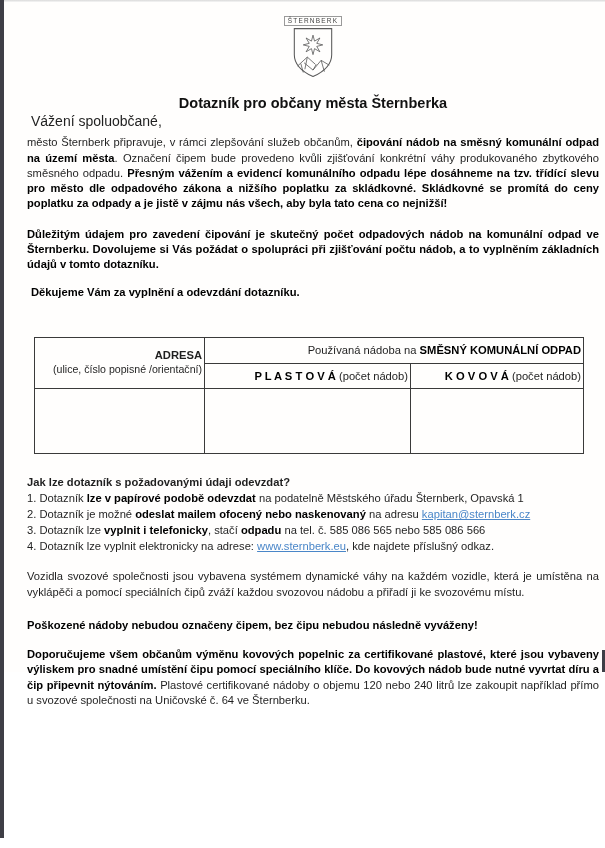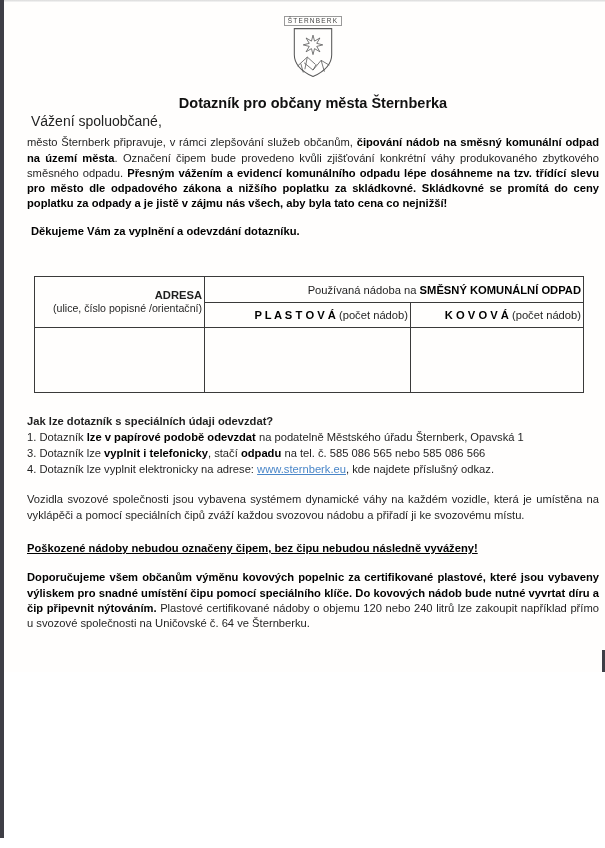--- a/index.html
+++ b/index.html
@@ -36,21 +36,21 @@
   .p2{margin-top:15px;}
   .thanks{margin-top:12px;padding-left:4px;}
   .heading{margin-top:21px;font-weight:bold;}
   .li{font-size:11.2px;line-height:16px;}
   .p4{margin-top:14px;}
   .p5{margin-top:15px;}
   .warning{margin-top:18px;}
   .p7{margin-top:14px;}
 
   .b{font-weight:bold;color:#000;}
-  .u{text-decoration:underline;}
+  .u{}
   .link{color:#4a86c8;text-decoration:underline;cursor:pointer;}
 
   table.bins-table{
     border-collapse:collapse;margin:37px 0 0 7px;
     width:549px;table-layout:fixed;
   }
   table.bins-table td{
     border:1.5px solid #3a3a3a;font-size:11.2px;
     text-align:right;vertical-align:middle;padding:1px 2px;
   }
@@ -79,20 +79,21 @@
         <path d="M11 48 L23 37 L33 46 M19 44 L30 53 L40 41 L50 47 M23 37 L20 52 M30 53 L34 46 M40 41 L44 55 M15 45 L18 56" fill="none" stroke="#5a5a5a" stroke-width="1"></path>
       </svg>
     </div>
 
     <h1 class="title">Dotazník pro občany města Šternberka</h1>
 
     <p class="salutation">Vážení spoluobčané,</p>
 
     <p class="para justify p1"><span>město Šternberk připravuje, v rámci zlepšování služeb občanům, </span><span class="b">čipování nádob na směsný komunální odpad na území města</span><span>. Označení čipem bude provedeno kvůli zjišťování konkrétní váhy produkovaného zbytkového směsného odpadu. </span><span class="b">Přesným vážením a evidencí komunálního odpadu lépe dosáhneme na tzv. třídící slevu pro město dle odpadového zákona a nižšího poplatku za skládkovné. Skládkovné se promítá do ceny poplatku za odpady a je jistě v zájmu nás všech, aby byla tato cena co nejnižší!</span></p>
 
+    <p class="para justify p2"><span class="b">Důležitým údajem pro zavedení čipování je skutečný počet odpadových nádob na komunální odpad ve Šternberku. Dovolujeme si Vás požádat o spolupráci při zjišťování počtu nádob, a to vyplněním základních údajů v tomto dotazníku.</span></p>
 
     <p class="para thanks"><span class="b">Děkujeme Vám za vyplnění a odevzdání dotazníku.</span></p>
 
     <table class="bins-table">
       <colgroup>
           <col style="width:170px">
           <col style="width:206px">
           <col style="width:173px">
         </colgroup>
       <tbody>
@@ -108,24 +109,25 @@
           <td class="c-sub"><span class="b">K O V O V Á </span><span>(počet nádob)</span></td>
         </tr>
         <tr class="fill-row">
           <td></td>
           <td></td>
           <td></td>
         </tr>
       </tbody>
     </table>
 
-    <p class="para heading">Jak lze dotazník s speciálních údaji odevzdat?</p>
+    <p class="para heading">Jak lze dotazník s požadovanými údaji odevzdat?</p>
 
     <div class="list">
       <p class="li"><span>1. Dotazník </span><span class="b">lze v papírové podobě odevzdat</span><span> na podatelně Městského úřadu Šternberk, Opavská 1</span></p>
+      <p class="li"><span>2. Dotazník je možné </span><span class="b">odeslat mailem ofocený nebo naskenovaný</span><span> na adresu </span><span class="link">kapitan@sternberk.cz</span></p>
       <p class="li"><span>3. Dotazník lze </span><span class="b">vyplnit i telefonicky</span><span>, stačí </span><span class="b">odpadu</span><span> na tel. č. 585 086 565 nebo 585 086 566</span></p>
       <p class="li"><span>4. Dotazník lze vyplnit elektronicky na adrese: </span><span class="link">www.sternberk.eu</span><span>, kde najdete příslušný odkaz.</span></p>
     </div>
 
 
     <p class="para justify p5"><span>Vozidla svozové společnosti jsou vybavena systémem dynamické váhy na každém vozidle, která je umístěna na vyklápěči a pomocí speciálních čipů zváží každou svozovou nádobu a přiřadí ji ke svozovému místu.</span></p>
 
     <p class="para warning"><span class="b u">Poškozené nádoby nebudou označeny čipem, bez čipu nebudou následně vyváženy!</span></p>
 
     <p class="para justify p7"><span class="b">Doporučujeme všem občanům výměnu kovových popelnic za certifikované plastové, které jsou vybaveny výliskem pro snadné umístění čipu pomocí speciálního klíče. Do kovových nádob bude nutné vyvrtat díru a čip připevnit nýtováním.</span><span> Plastové certifikované nádoby o objemu 120 nebo 240 litrů lze zakoupit například přímo u svozové společnosti na Uničovské č. 64 ve Šternberku.</span></p>

